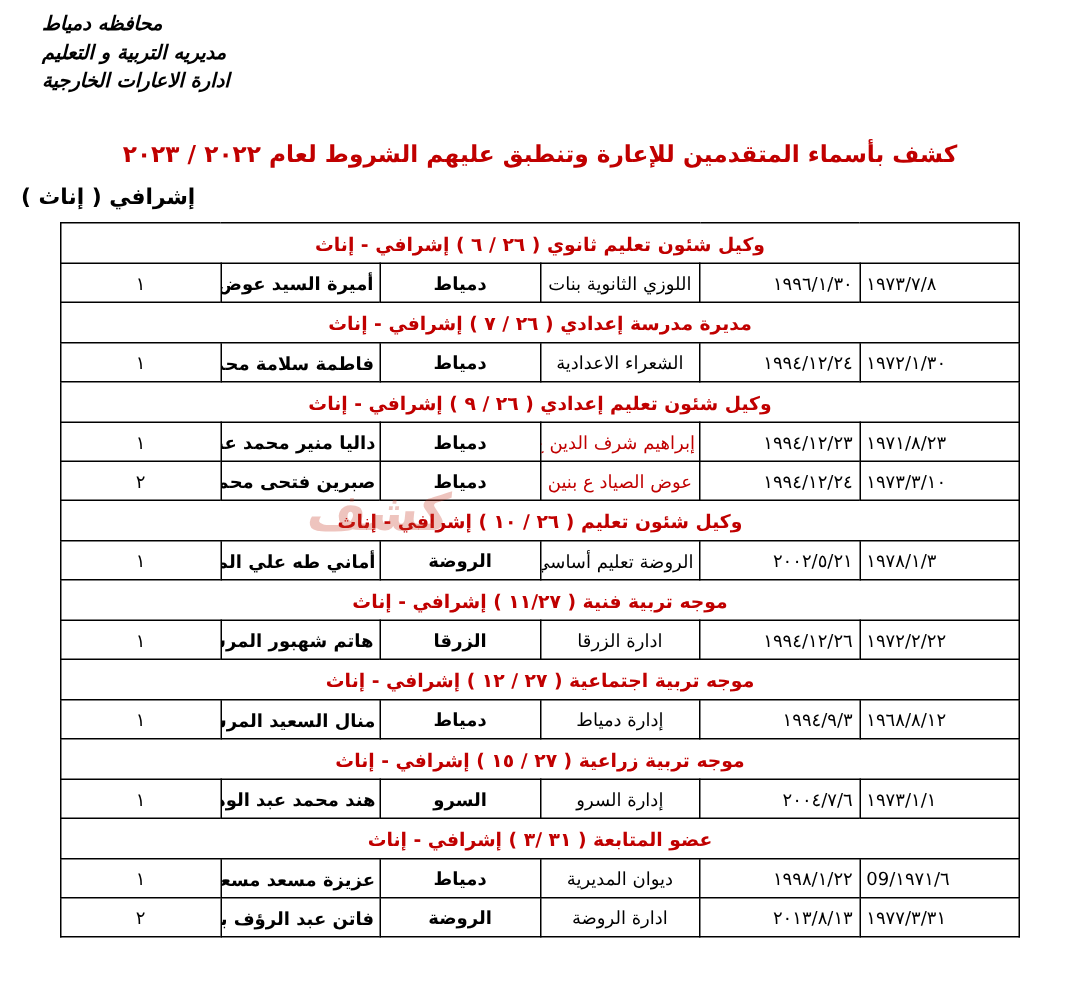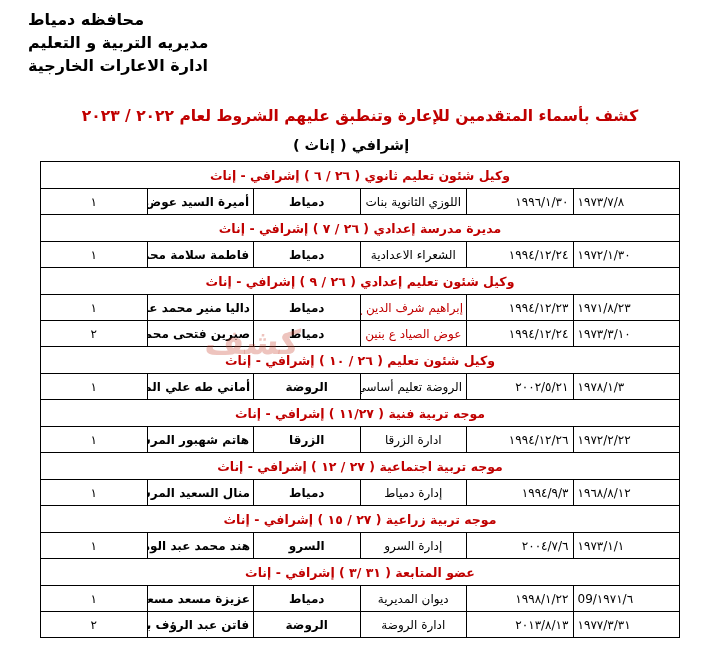--- a/index.html
+++ b/index.html
@@ -21,36 +21,37 @@
     height: 670px;
     box-sizing: border-box;
     padding: 8px 14px 0 14px;
   }
   .letterhead {
     text-align: left;
     padding-left: 14px;
     line-height: 1.45;
   }
   .letterhead div {
-    font-size: 16px;
+    font-size: 13px;
     font-weight: bold;
     letter-spacing: 0px;
+    font-style: italic;
   }
   .main-title {
     margin-top: 28px;
     text-align: center;
     font-size: 15.5px;
     font-weight: bold;
     color: #c00000;
     line-height: 1.4;
   }
   .sub-title {
     margin-top: 10px;
     margin-bottom: 8px;
-    text-align: center;
+    text-align: left;
     padding-right: 18px;
     font-size: 14.5px;
     font-weight: bold;
     color: #000000;
   }
   table.sheet {
     width: 640px;
     border-collapse: collapse;
     table-layout: fixed;
     margin: 0 auto;

